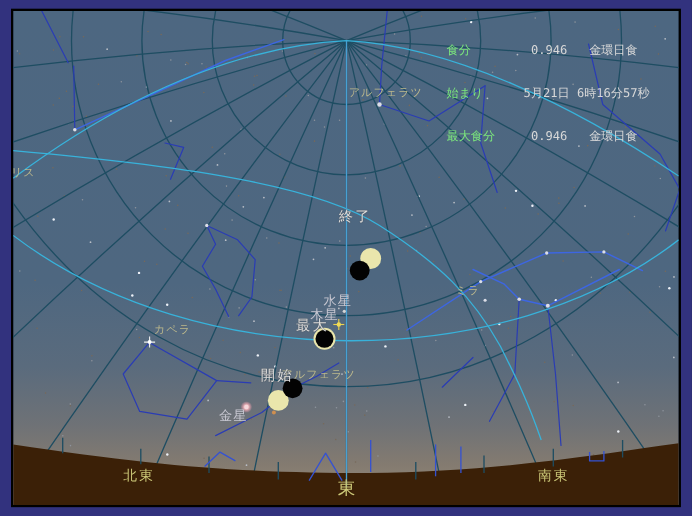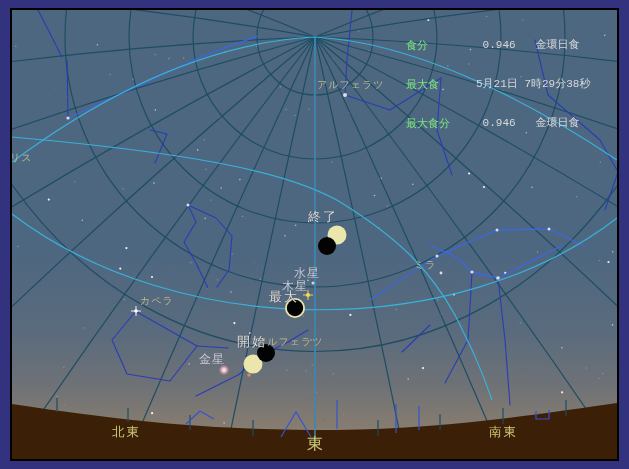--- a/index.html
+++ b/index.html
@@ -20,21 +20,21 @@
   .phase-name{color:#dedede;font-size:13px;letter-spacing:2px;text-shadow:0 0 1px #444;}
   .dir-name{color:#ccc878;font-size:12.5px;letter-spacing:2px;}
   .dir-east{font-size:16px;letter-spacing:0;}
   #infopanel{
     position:absolute;left:394px;top:3px;
     font-family:"DejaVu Sans Mono","DejaVu Sans",monospace;
     font-size:11px;line-height:13px;white-space:pre;
   }
   .inforow{display:flex;}
   .infolabel{color:#7ce87c;width:70px;display:inline-block;}
-  .infovalue{color:#d8d8d8;font-family:Liberation Mono, monospace;}
+  .infovalue{color:#d8d8d8;}
 </style>
 </head>
 <body>
 
 <div id="skywin">
 
   <svg id="skysvg" width="605" height="449" viewBox="12 10 605 449">
     <defs>
       <linearGradient id="skygrad" x1="0" y1="0" x2="0" y2="1">
         <stop offset="0" stop-color="#4d6781"></stop>
@@ -416,34 +416,34 @@
     </g>
 
     <g>
       <circle cx="337" cy="235" r="9.5" fill="#eae6ac"></circle>
       <circle cx="327" cy="246" r="9" fill="#030303"></circle>
     </g>
   </svg>
 
   <div id="infopanel">
     <div class="inforow"><span class="infolabel">食分</span><span class="infovalue"> 0.946   金環日食</span></div>
-    <div class="inforow"><span class="infolabel">最大食</span><span class="infovalue">5月21日 7時29分38秒</span></div>
+    <div class="inforow"><span class="infolabel">始まり</span><span class="infovalue">5月21日 6時16分57秒</span></div>
     <div class="inforow"><span class="infolabel">最大食分</span><span class="infovalue"> 0.946   金環日食</span></div>
   </div>
 
   <div class="lbl star-name" style="left:-2px;top:143px">リス</div>
   <div class="lbl star-name" style="left:305px;top:70px">アルフェラツ</div>
   <div class="lbl star-name" style="left:128px;top:286px">カペラ</div>
   <div class="lbl star-name" style="left:402px;top:250px">ミラ</div>
   <div class="lbl star-name" style="left:244px;top:327px">アルフェラツ</div>
 
   <div class="lbl planet-name" style="left:282px;top:257px">水星</div>
   <div class="lbl planet-name" style="left:270px;top:270px">木星</div>
-  <div class="lbl planet-name" style="left:187px;top:343px">金星</div>
-
-  <div class="lbl phase-name" style="left:296px;top:200px">終了</div>
+  <div class="lbl planet-name" style="left:187px;top:362px">金星</div>
+
+  <div class="lbl phase-name" style="left:296px;top:181px">終了</div>
   <div class="lbl phase-name" style="left:257px;top:280px">最大</div>
   <div class="lbl phase-name" style="left:225px;top:325px">開始</div>
 
   <div class="lbl dir-name" style="left:100px;top:416px">北東</div>
   <div class="lbl dir-name dir-east" style="left:295px;top:426px">東</div>
   <div class="lbl dir-name" style="left:477px;top:416px">南東</div>
 </div>
 
 </body></html>

